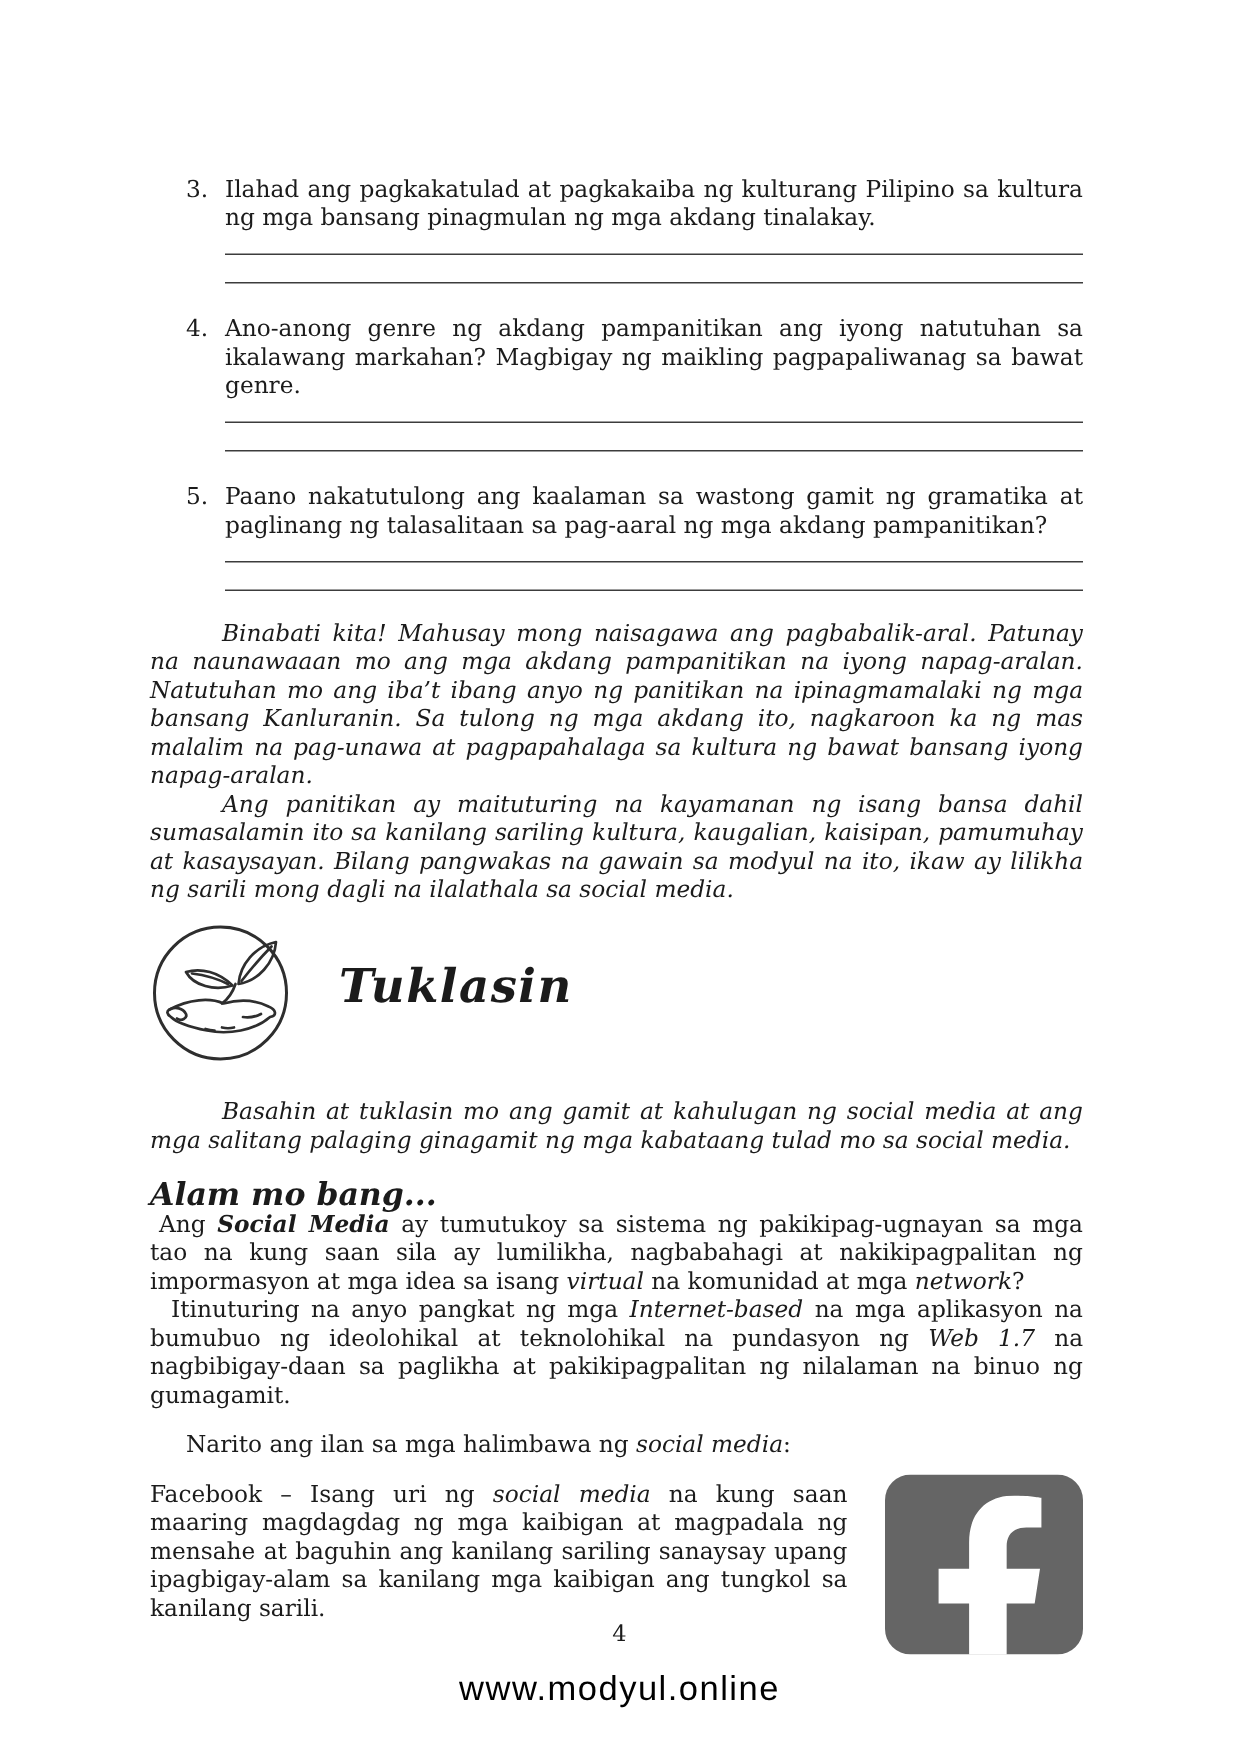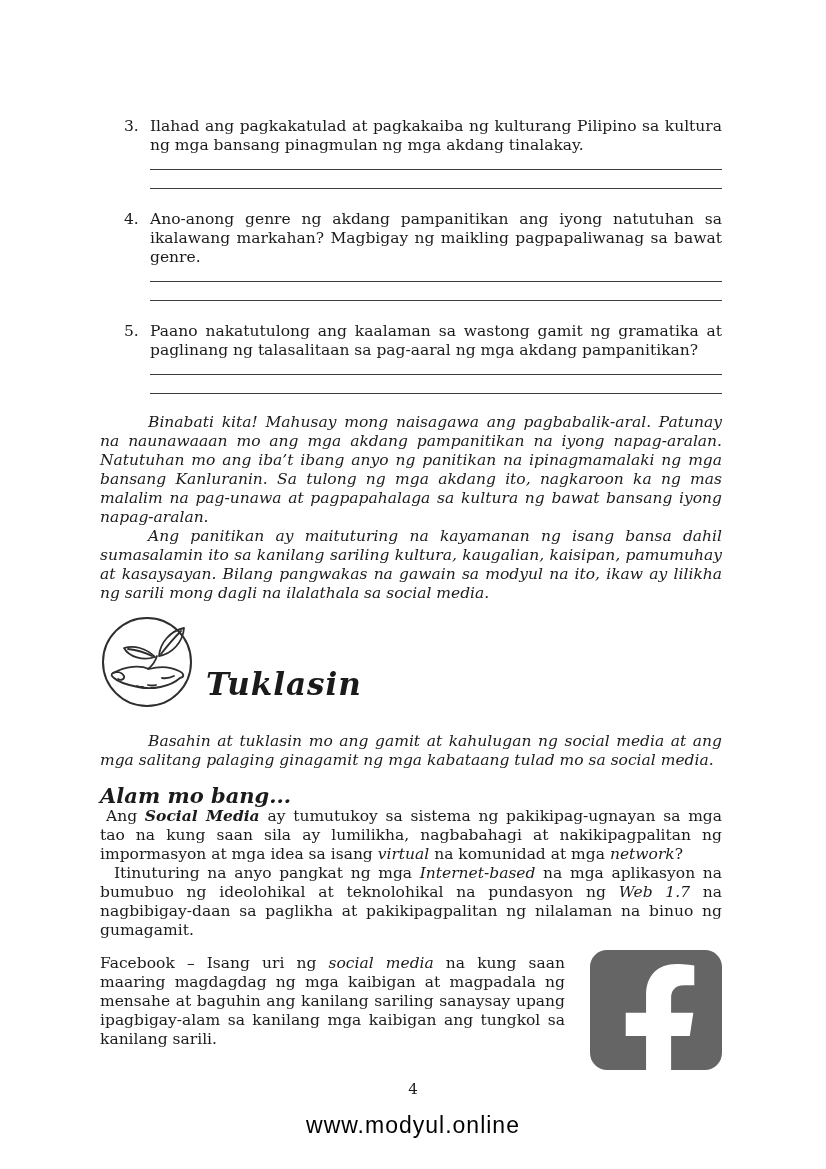--- a/index.html
+++ b/index.html
@@ -21,21 +21,21 @@
   .q-num { flex:0 0 26px; }
   .q-text { flex:1; text-align:justify; margin:0; }
   .answers { margin:-4px 0 0 50px; }
   .answer-line { height:18px; border-bottom:1.3px solid #3c3c3c; }
 
   
   .congrats { margin-top:19px; }
   .para-italic { font-style:italic; text-align:justify; text-indent:48px; margin:0; }
 
   
-  .tuklasin-row { display:flex; align-items:flex-end; gap:12px; margin-top:12px; }
+  .tuklasin-row { display:flex; align-items:center; gap:32px; margin-top:12px; }
   .tuklasin-icon { width:94px; height:94px; flex:none; }
   .tuklasin-title {
     margin:0 0 8px 0; font-size:31px; line-height:34px;
     font-weight:bold; font-style:italic; letter-spacing:1px;
   }
 
   .basahin { margin-top:23px; }
 
   .alam-heading { margin:15px 0 0 0; font-size:21px; line-height:21px; font-weight:bold; font-style:italic; }
 
@@ -121,20 +121,21 @@
       <h2 class="tuklasin-title">Tuklasin</h2>
     </section>
 
     <p class="para-italic basahin">Basahin at tuklasin mo ang gamit at kahulugan ng social media at ang mga salitang palaging ginagamit ng mga kabataang tulad mo sa social media.</p>
 
     <h3 class="alam-heading">Alam mo bang...</h3>
 
     <p class="body-para ind6"><span>Ang </span><span style="font-weight: bold; font-style: italic;">Social Media</span><span> ay tumutukoy sa sistema ng pakikipag-ugnayan sa mga tao na kung saan sila ay lumilikha, nagbabahagi at nakikipagpalitan ng impormasyon at mga idea sa isang </span><span style="font-style: italic;">virtual</span><span> na komunidad at mga </span><span style="font-style: italic;">network</span><span>?</span></p>
     <p class="body-para ind14"><span>Itinuturing na anyo pangkat ng mga </span><span style="font-style: italic;">Internet-based</span><span> na mga aplikasyon na bumubuo ng ideolohikal at teknolohikal na pundasyon ng </span><span style="font-style: italic;">Web 1.7</span><span> na nagbibigay-daan sa paglikha at pakikipagpalitan ng nilalaman na binuo ng gumagamit.</span></p>
 
+    <p class="body-para ind24 examples-intro"><span>Narito ang ilan sa mga halimbawa ng </span><span style="font-style: italic;">social media</span><span>:</span></p>
 
     <div class="facebook-block">
       <span class="fb-icon">
         <svg viewBox="0 0 132 120" width="132" height="120">
           <defs>
               <clipPath id="fbr">
                 <rect x="0" y="0" width="132" height="120" rx="17"></rect>
               </clipPath>
             </defs>
           <g clip-path="url(#fbr)">

